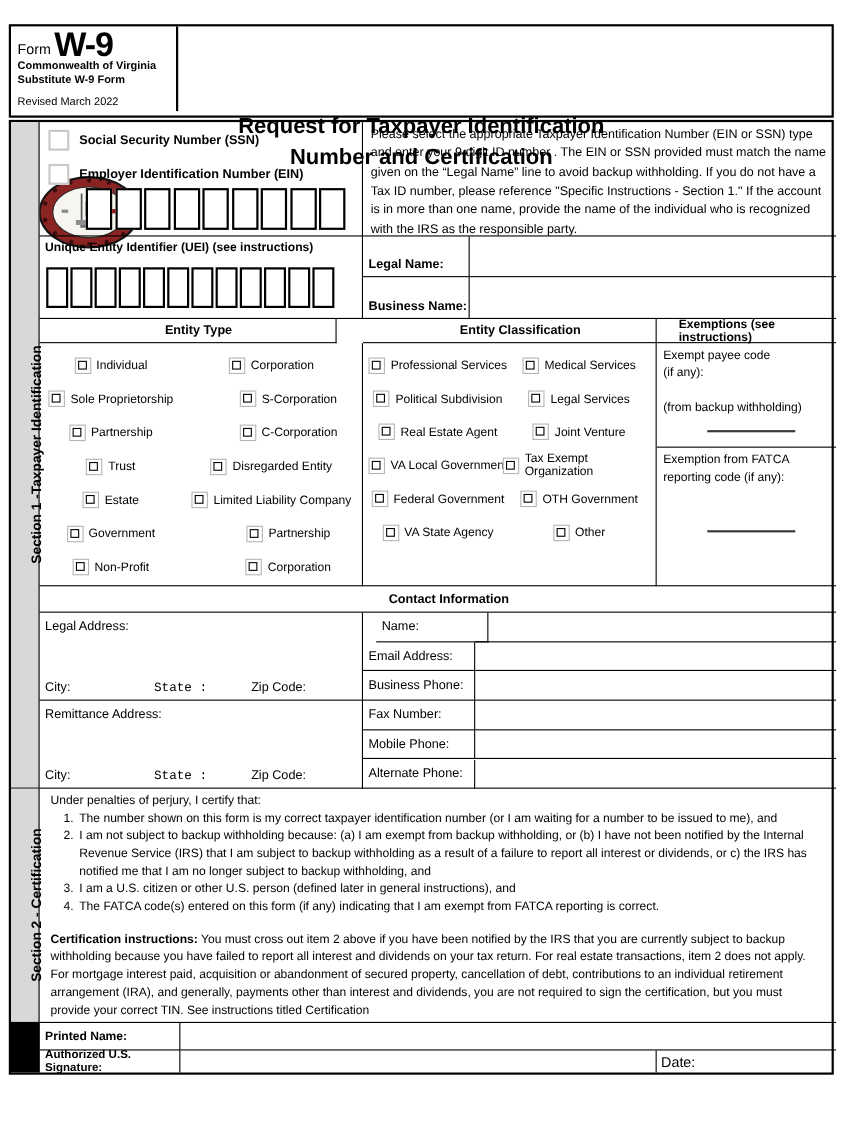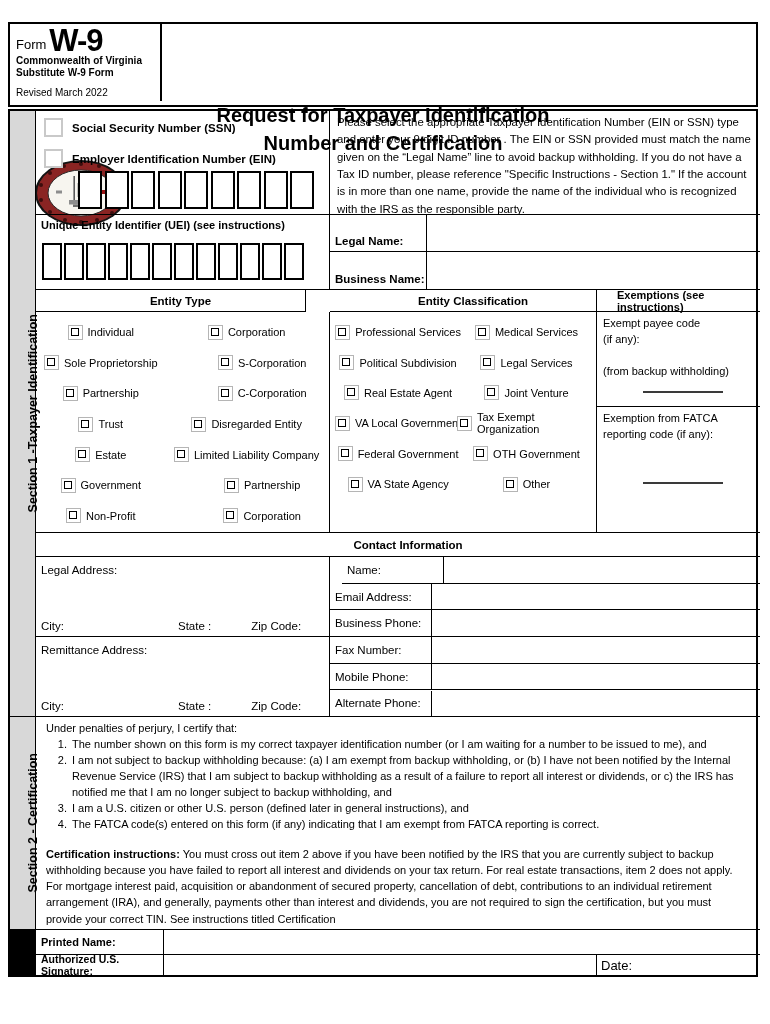--- a/index.html
+++ b/index.html
@@ -37,21 +37,21 @@
   .boxes-ein .digit-box{width:24px;height:38px;margin-right:2.5px;}
   .boxes-uei .digit-box{width:19.5px;height:37px;margin-right:2.5px;}
   
   .lbl-b{font-weight:bold;font-size:11.5px;}
   .lbl{font-size:11.5px;}
   .col-hdr{display:flex;align-items:center;justify-content:center;font-weight:bold;font-size:11.5px;}
   .instr{font-size:11.4px;line-height:1.52;padding:3px 7px;}
   .name-lbl{display:flex;align-items:flex-end;padding:0 0 4px 5px;font-weight:bold;font-size:11.5px;}
   .contact-lbl{display:flex;align-items:center;padding-left:5px;font-size:11.5px;}
   .csz{position:absolute;bottom:4px;left:5px;right:4px;display:flex;font-size:11.5px;}
-  .csz .s2{margin-left:114px;}
+  .csz .s2{margin-left:76px;font-family:Liberation Mono, monospace;}
   .csz .s3{margin-left:40px;}
   .blank-line{border-bottom:2px solid #3a3a3a;}
   .cert{font-size:11px;line-height:1.46;padding:3px 10px 0 10px;}
   .cert ol{margin:0;padding-left:24px;}
   .cert li{margin:0;padding-left:2px;}
   .cert .ci{margin-top:14px;}
   .list-col{position:absolute;}
   .list-col .cb-item{height:var(--rowh,31.5px);justify-content:center;}
   .exem{font-size:11px;line-height:1.45;padding:4px 6px;}
   .seal-svg{display:block;}

